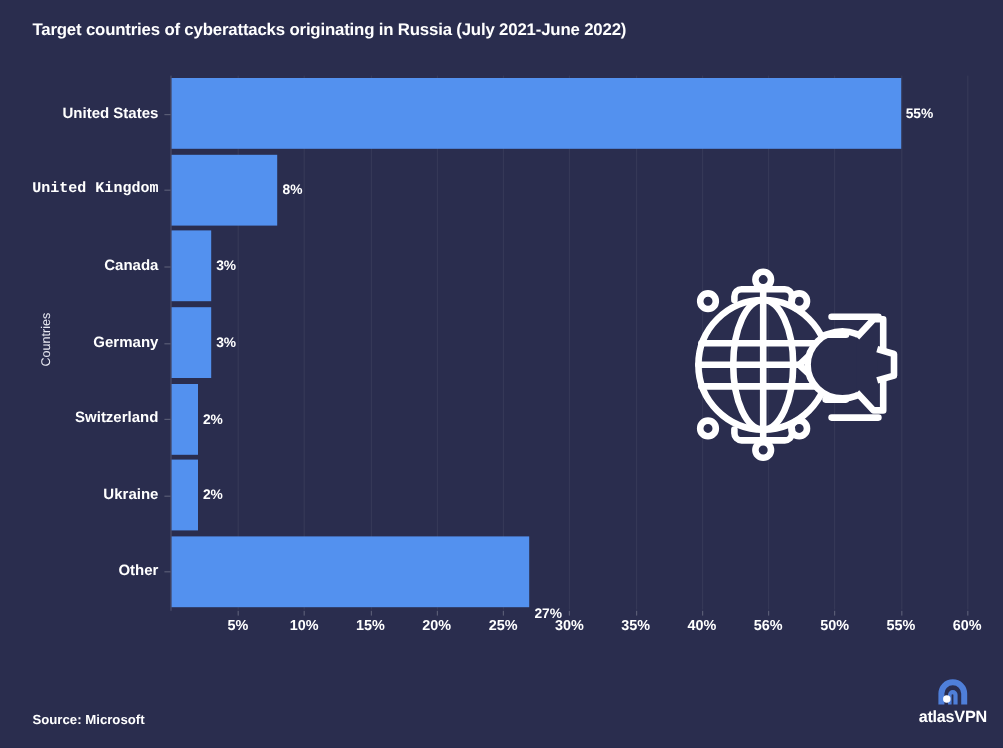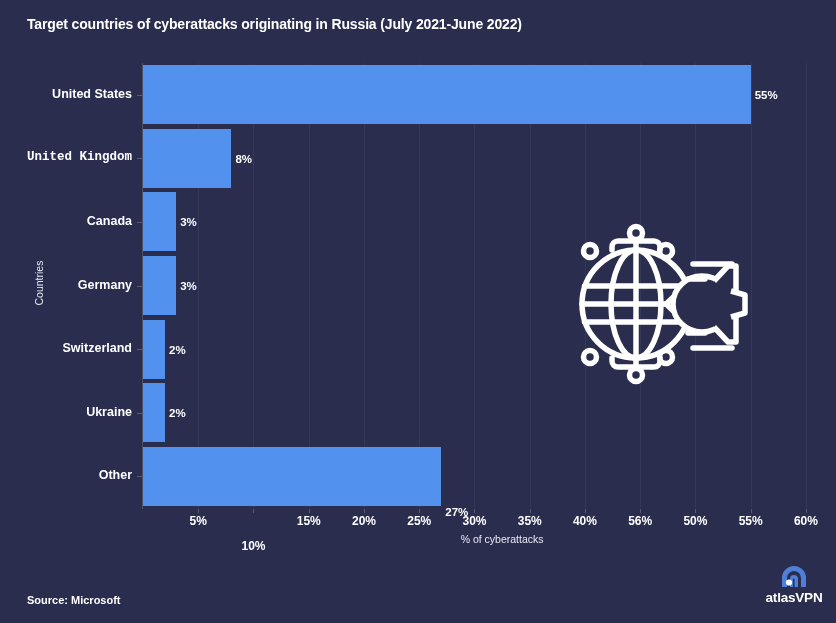--- a/index.html
+++ b/index.html
@@ -244,21 +244,21 @@
       <div class="cat-label" style="left: 12px; right: auto; top: 150.357px; font-family: Liberation Mono, monospace;">United Kingdom</div>
       <div class="cat-label" style="left: 12px; right: auto; top: 213.929px;">Canada</div>
       <div class="cat-label" style="left: 12px; right: auto; top: 277.5px;">Germany</div>
       <div class="cat-label" style="left: 12px; right: auto; top: 341.071px;">Switzerland</div>
       <div class="cat-label" style="left: 12px; right: auto; top: 404.643px;">Ukraine</div>
       <div class="cat-label" style="left: 12px; right: auto; top: 468.214px;">Other</div>
     </div>
   <div id="x-ticks">
       <div class="xtick-label" style="left: 198.246px;">5%</div>
       <div class="xtick-mark" style="left: 198.246px;"></div>
-      <div class="xtick-label" style="left: 253.492px; margin-top: 25px;">10%</div>
+      <div class="xtick-label" style="left: 253.492px;">10%</div>
       <div class="xtick-mark" style="left: 253.492px;"></div>
       <div class="xtick-label" style="left: 308.738px;">15%</div>
       <div class="xtick-mark" style="left: 308.738px;"></div>
       <div class="xtick-label" style="left: 363.984px;">20%</div>
       <div class="xtick-mark" style="left: 363.984px;"></div>
       <div class="xtick-label" style="left: 419.23px;">25%</div>
       <div class="xtick-mark" style="left: 419.23px;"></div>
       <div class="xtick-label" style="left: 474.475px;">30%</div>
       <div class="xtick-mark" style="left: 474.475px;"></div>
       <div class="xtick-label" style="left: 529.721px;">35%</div>
@@ -267,21 +267,20 @@
       <div class="xtick-mark" style="left: 584.967px;"></div>
       <div class="xtick-label" style="left: 640.213px;">56%</div>
       <div class="xtick-mark" style="left: 640.213px;"></div>
       <div class="xtick-label" style="left: 695.459px;">50%</div>
       <div class="xtick-mark" style="left: 695.459px;"></div>
       <div class="xtick-label" style="left: 750.705px;">55%</div>
       <div class="xtick-mark" style="left: 750.705px;"></div>
       <div class="xtick-label" style="left: 805.951px;">60%</div>
       <div class="xtick-mark" style="left: 805.951px;"></div>
     </div>
-  <div id="x-axis-title" style="left: 402.098px;">% of cyberattacks</div>
 
   <div id="illustration">
     <svg width="186" height="166" viewBox="0 0 186 166" fill="none">
       <g stroke="#ffffff" stroke-width="5.5" fill="none" stroke-linecap="round">
 
         <circle cx="70" cy="83" r="54"></circle>
 
         <ellipse cx="70" cy="83" rx="25" ry="54"></ellipse>
 
         <line x1="18.5" x2="121.5" y1="65" y2="65"></line>

